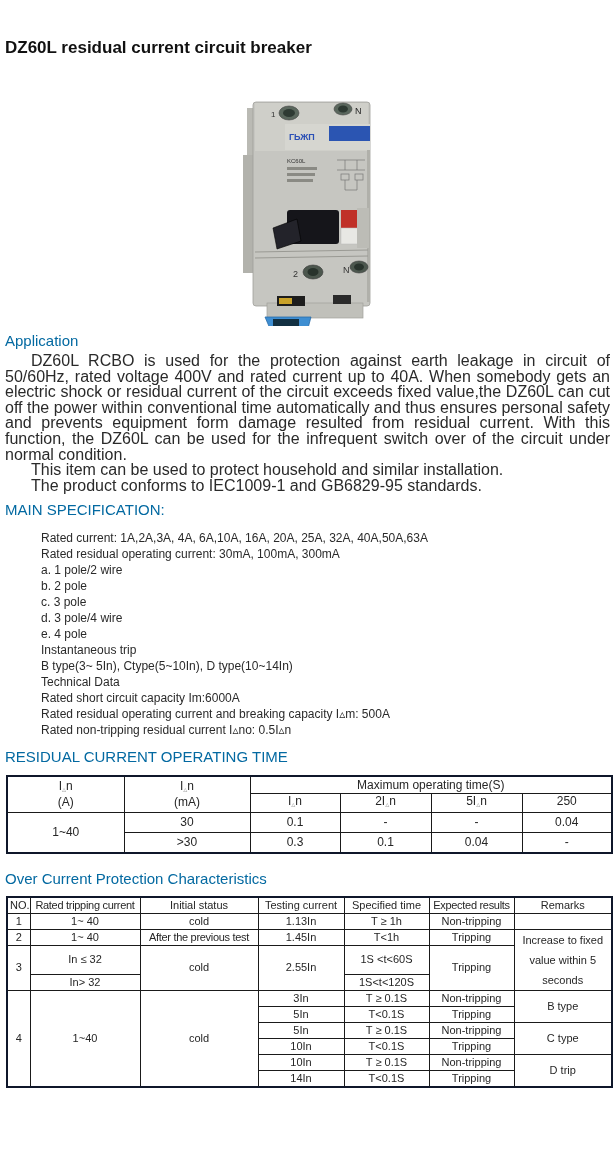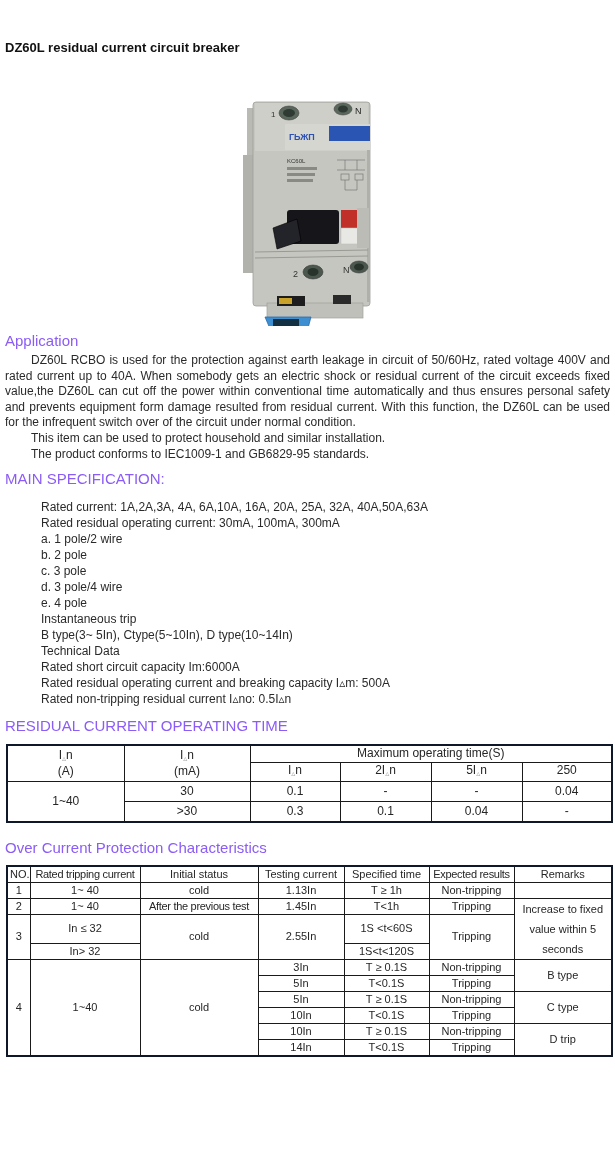--- a/index.html
+++ b/index.html
@@ -1,26 +1,26 @@
 <!DOCTYPE html>
 <html><head>
 <meta charset="utf-8">
 <style>
   html,body{margin:0;padding:0;background:#fff;}
   .page{position:relative;width:615px;height:1162px;background:#ffffff;overflow:hidden;
         font-family:"Liberation Sans",sans-serif;color:#262626;}
-  .title{margin:38px 0 0 5px;font-size:13px;font-weight:bold;line-height:20px;color:#111;}
+  .title{margin:38px 0 0 5px;font-size:17px;font-weight:bold;line-height:20px;color:#111;}
   .photo-wrap{width:148px;height:226px;margin:42px 0 0 237px;}
-  h2{font-weight:normal;font-size:15px;line-height:16px;color:#8b5cf6;margin:0;}
+  h2{font-weight:normal;font-size:15px;line-height:16px;color:#0369a1;margin:0;}
   .h-application{margin:7px 0 0 5px;}
   .h-mainspec{margin:9px 0 0 5px;}
   .h-residual{margin:11px 0 0 5px;}
   .h-overcurrent{margin:17px 0 0 5px;}
   .app-text{margin:4px 5px 0 5px;width:605px;}
-  .app-text p{margin:0;font-size:12px;line-height:15.6px;text-indent:26px;color:#2a2a2a;}
+  .app-text p{margin:0;font-size:16px;line-height:15.6px;text-indent:26px;color:#2a2a2a;}
   .app-text p.justify{text-align:justify;}
   .spec-list{margin-top:12px;padding-left:36px;}
   .spec-list div{margin-left:5px;font-size:12px;line-height:16px;color:#2a2a2a;}
   table{border-collapse:collapse;margin:10px 0 0 6px;table-layout:fixed;}
   table{border:2px solid #0f172a;}
   th,td{border:1px solid #1a1a1a;text-align:center;vertical-align:middle;
         font-weight:normal;padding:0 2px;overflow:hidden;}
   .t1{width:605px;}
   .t1 th,.t1 td{font-size:12px;line-height:13px;}
   .t1 .grouph{height:17px;}

